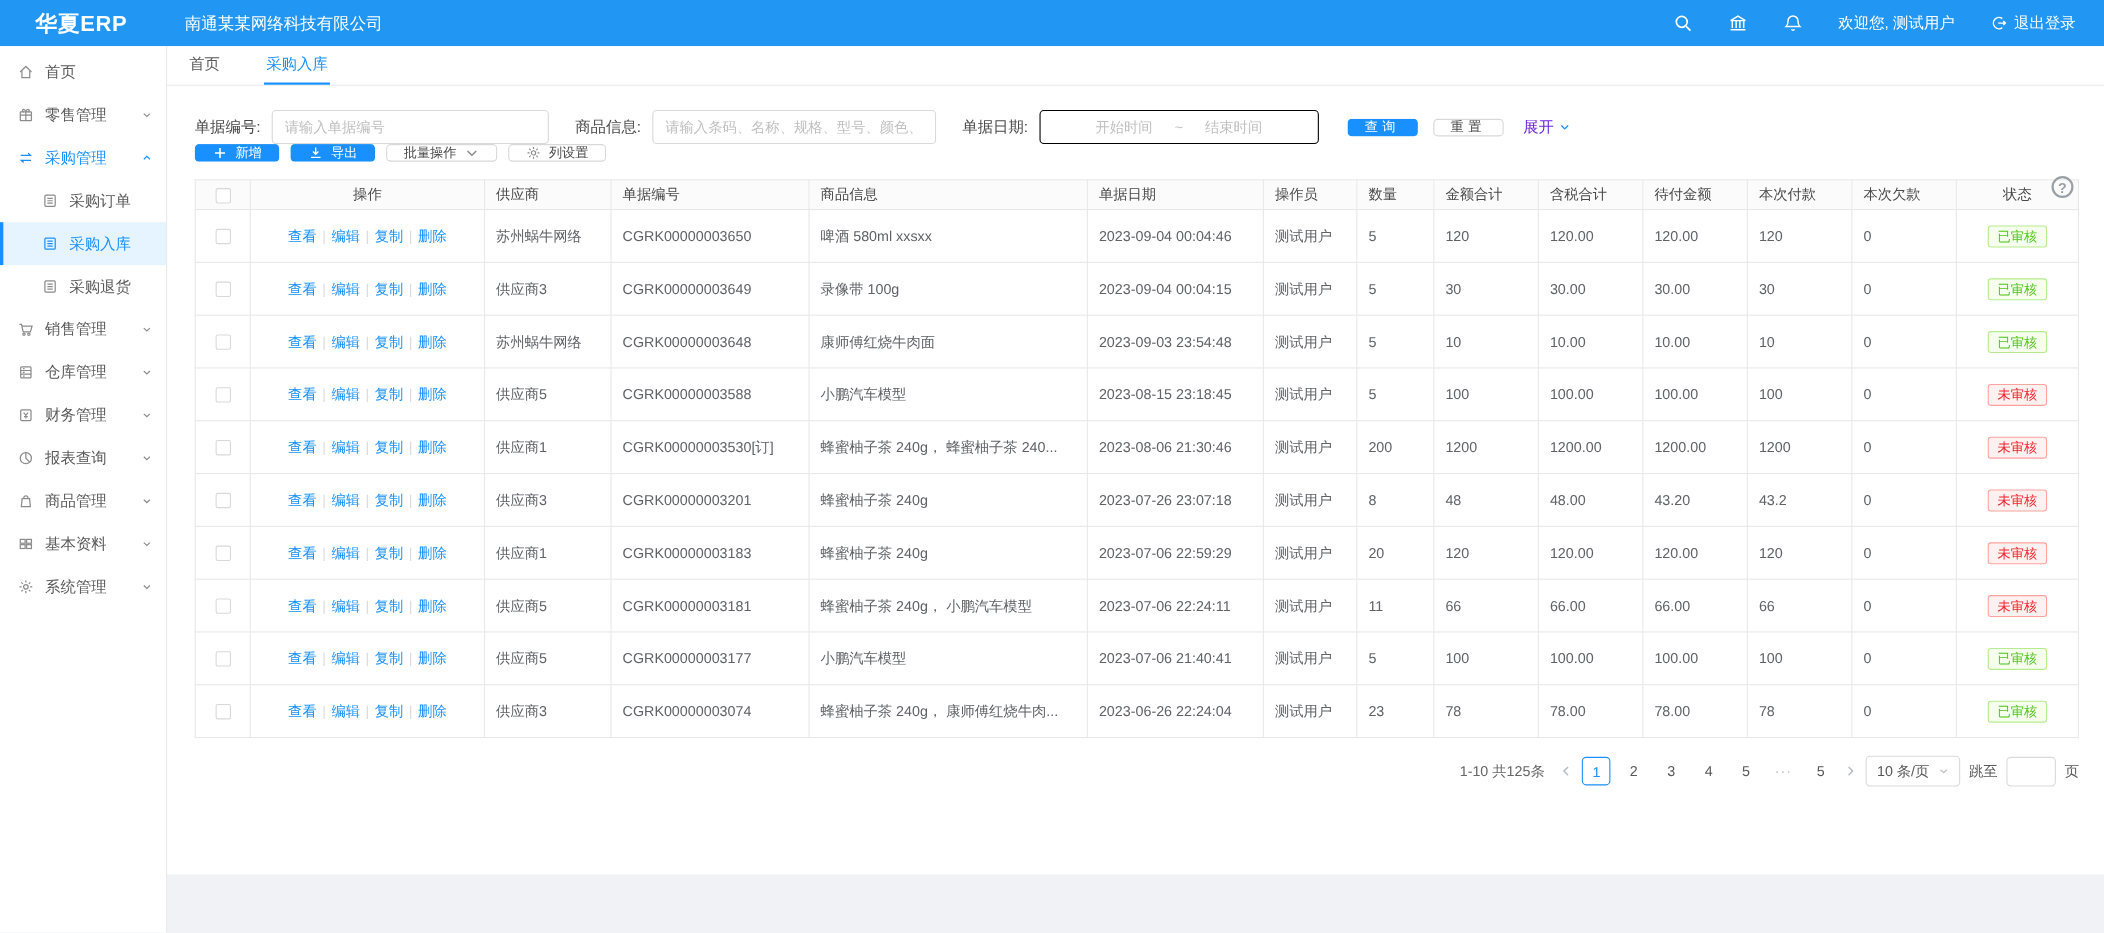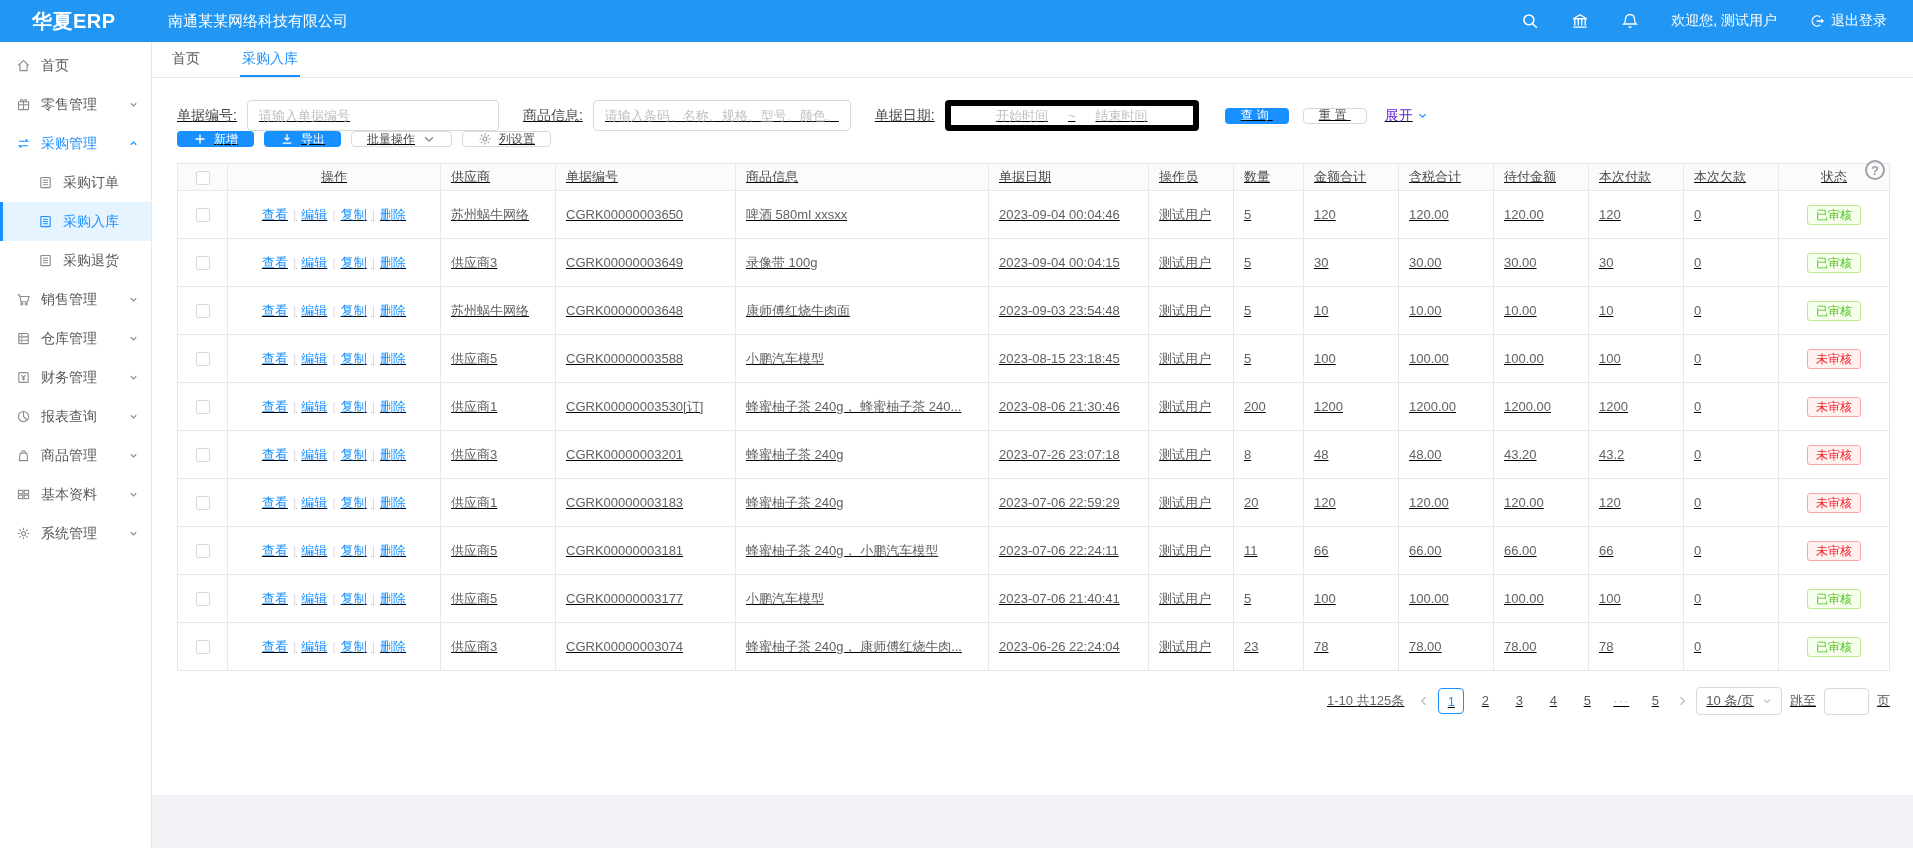--- a/index.html
+++ b/index.html
@@ -30,30 +30,30 @@
   .s-sub { padding-left:38px; }
   .s-sub.selected { background:#e6f4ff; border-left:3px solid #1890ff; padding-left:35px; color:#1890ff; }
   .s-sub.selected .s-icon { color:#1890ff; }
 
   
   .main { flex:1; display:flex; flex-direction:column; }
   .tabbar { height:36px; background:#fff; border-bottom:1px solid #e8e8e8; display:flex; align-items:stretch; padding-left:18px; gap:38px; }
   .tab { display:flex; align-items:center; font-size:14px; color:#595959; cursor:pointer; border-bottom:2px solid transparent; padding:0 2px; }
   .tab.active { color:#1890ff; border-bottom-color:#1890ff; }
 
-  .content { position:relative; background:#fff; height:717px; padding:22px 23px 0 25px;text-decoration:underline; }
+  .content { position:relative; background:#fff; height:717px; padding:22px 23px 0 25px; }
 
   
   .filter-row { display:flex; align-items:center; }
   .f-label { font-size:14px; color:#4a4a4a; margin-right:10px; white-space:nowrap; }
   .f-input { height:31px; border:1px solid #d9d9d9; border-radius:4px; padding:0 11px; font-size:13px; color:#333; outline:none; font-family:inherit; }
   .f-input::placeholder { color:#bfbfbf; }
   .in-billno { width:252px; margin-right:24px; }
   .in-goods { width:258px; margin-right:24px; }
-  .daterange { width:254px; height:31px; border:6px solid #000000; border-radius:4px; display:flex; align-items:center; justify-content:center; gap:20px; font-size:13px; color:#bfbfbf; cursor:pointer; }
+  .daterange { width:254px; height:31px; border:1px solid #000000; border-radius:4px; display:flex; align-items:center; justify-content:center; gap:20px; font-size:13px; color:#bfbfbf; cursor:pointer; }
   .btn { height:16px; border-radius:4px; font-size:12px; display:inline-flex; align-items:center; justify-content:center; cursor:pointer; font-family:inherit; border:1px solid transparent; }
   .btn-primary { background:#1890ff; color:#fff; }
   .btn-plain { background:#fff; color:#4a4a4a; border-color:#d9d9d9; }
   .btn-search { width:64px; margin-left:26px; letter-spacing:4px; }
   .btn-reset { width:64px; margin-left:14px; letter-spacing:4px; }
   .expand-link { margin-left:18px; color:#6d28d9; font-size:14px; display:inline-flex; align-items:center; gap:4px; cursor:pointer; }
   .expand-link svg { width:11px; height:11px; }
 
   
   .toolbar { display:flex; align-items:flex-end; gap:10px; }

